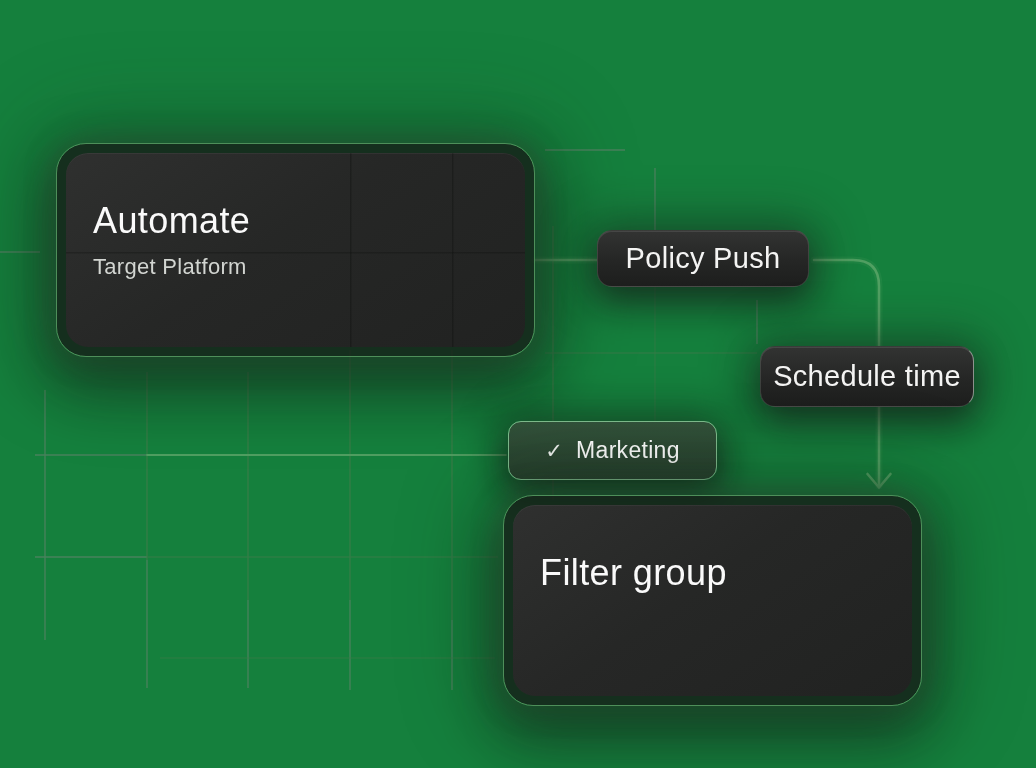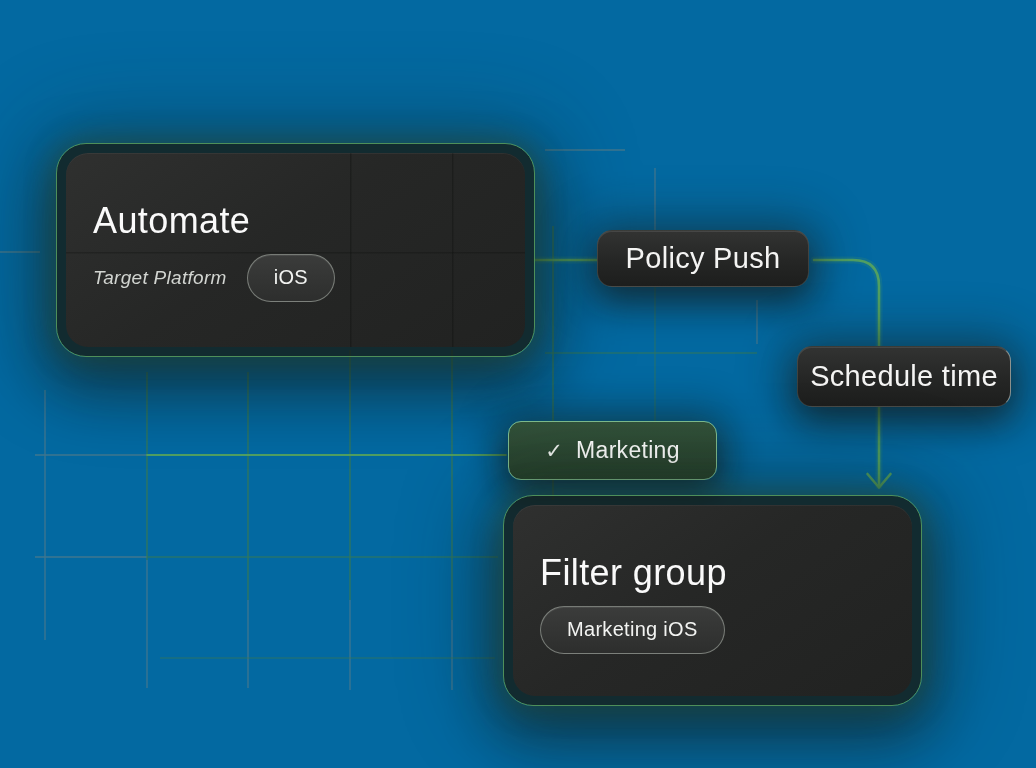--- a/index.html
+++ b/index.html
@@ -1,20 +1,20 @@
 <!DOCTYPE html>
 <html><head>
 <meta charset="utf-8">
 <style>
   html,body{margin:0;padding:0;background:#ffffff;}
   *{box-sizing:border-box;}
   .canvas{
     position:relative;
     width:1036px;height:768px;
-    background:#0369a1;
+    background:#15803d;
     overflow:hidden;
     font-family:"Liberation Sans", sans-serif;
   }
   svg.layer{position:absolute;left:0;top:0;pointer-events:none;}
 
   
   .flow-card{
     position:absolute;
     border:1.5px solid #4e8f5a;
     border-radius:30px;
@@ -49,24 +49,23 @@
     letter-spacing:.4px;
     line-height:1.1;
     font-weight:400;
   }
   .card-row{
     display:flex;align-items:center;
     margin-top:13px;
   }
   .card-label{
     color:#d2d5d1;
-    font-size:19px;
+    font-size:22px;
     letter-spacing:.3px;
     margin-right:20px;
-    font-style:italic;
   }
   .chip{
     display:inline-flex;align-items:center;justify-content:center;
     height:48px;
     padding:0 26px;
     border-radius:26px;
     border:1.5px solid rgba(165,171,163,.62);
     background:linear-gradient(180deg,#3b3c3b 0%,#2d2e2d 100%);
     box-shadow: inset 0 1px 0 rgba(255,255,255,.08);
     color:#f2f3f1;
@@ -162,44 +161,38 @@
       <path d="M879 407 V486" stroke-width="2.6"></path>
       <path d="M867.5 474 L879 487.5 L890.5 474" stroke-width="2.6" stroke-linejoin="round"></path>
     </g>
   </svg>
 
   <div class="flow-card" style="left:56px;top:143px;width:479px;height:214px;">
     <div class="card-inner with-grid">
       <div class="card-title">Automate</div>
       <div class="card-row">
         <span class="card-label">Target Platform</span>
-        <span class="chip">
-          <span>iOS</span>
-        </span>
       </div>
     </div>
   </div>
 
   <div class="mini-node" style="left:597px;top:230px;width:212px;height:57px;">
     <span>Policy Push</span>
   </div>
 
-  <div class="mini-node edge-highlight" style="left:797px;top:346px;width:214px;height:61px;">
+  <div class="mini-node edge-highlight" style="left:760px;top:346px;width:214px;height:61px;">
     <span>Schedule time</span>
   </div>
 
   <div class="badge" style="left:508px;top:421px;width:209px;height:59px;">
     <span class="check">✓</span>
     <span>Marketing</span>
   </div>
 
   <div class="flow-card" style="left:503px;top:495px;width:419px;height:211px;">
     <div class="card-inner">
       <div class="card-title">Filter group</div>
       <div class="card-row">
-        <span class="chip">
-          <span>Marketing iOS</span>
-        </span>
       </div>
     </div>
   </div>
 
 </div>
 
 </body></html>

